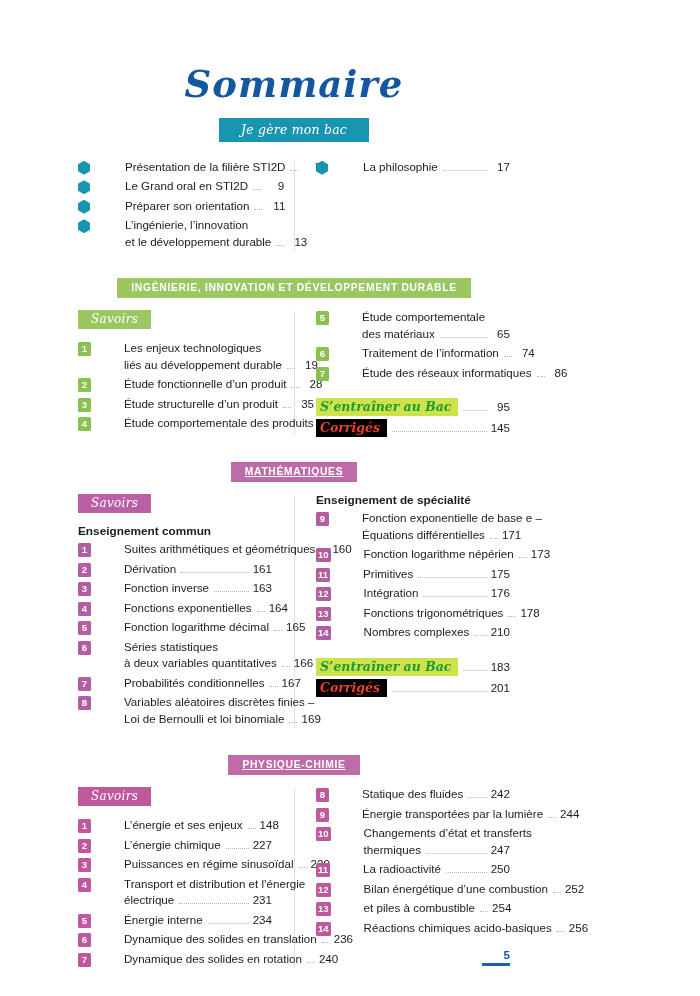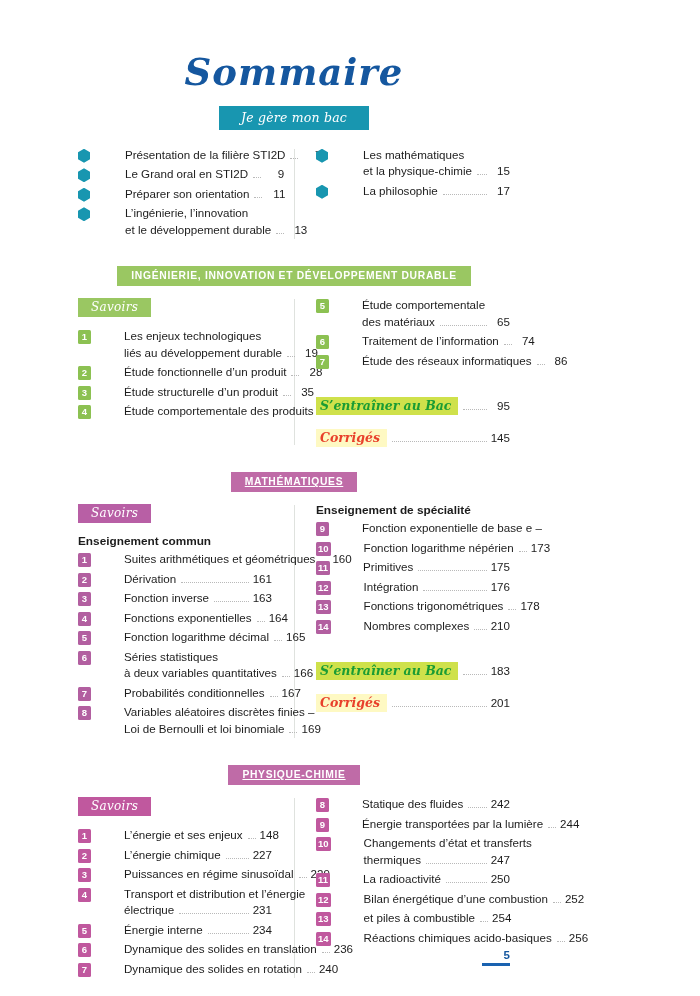--- a/index.html
+++ b/index.html
@@ -10,21 +10,21 @@
     background: #ffffff;
     font-family: "Liberation Sans", sans-serif;
     position: relative;
     overflow: hidden;
   }
 
   .page {
     width: 588px;
     height: 996px;
     position: relative;
-    padding: 0 78px;
+    padding: 12px 78px;
   }
 
   
   .title-wrap { text-align: center; padding-top: 52px; }
 
   .sommaire-title {
     font-family: "DejaVu Serif", serif;
     font-style: italic;
     font-weight: bold;
     font-size: 37px;
@@ -161,37 +161,37 @@
     font-size: 11.8px;
     font-weight: bold;
     color: #1c1c1c;
     margin-bottom: 3px;
   }
 
   
   .special-entry {
     display: flex;
     align-items: baseline;
-    margin-top: 14px;
+    margin-top: 3px;
   }
   .special-tag {
     font-family: "DejaVu Serif", serif;
     font-style: italic;
     font-weight: bold;
     font-size: 12.5px;
     padding: 1px 7px 2px 4px;
     line-height: 15px;
     white-space: nowrap;
   }
   .special-tag.bac {
     background: #cfe14b;
     color: #1a9c34;
   }
   .special-tag.corriges {
-    background: #fef9c3;
+    background: #000000;
     color: #e8402b;
   }
 
   
   .footer {
     position: absolute;
     right: 78px;
     bottom: 30px;
     text-align: right;
   }
@@ -270,33 +270,20 @@
               <span class="pagenum">13</span>
             </div>
           </div>
         </div>
       </div>
     <div class="col right" id="intro-right">
         <div class="entry">
           <span class="hexbullet"></span>
           <div class="entry-body">
             <div class="entry-line">
-              <span class="entry-text">Les mathématiques</span>
-            </div>
-            <div class="entry-line">
-              <span class="entry-text">et la physique-chimie</span>
-              <span class="dots"></span>
-              <span class="pagenum">15</span>
-            </div>
-          </div>
-        </div>
-        <div class="entry">
-          <span class="hexbullet"></span>
-          <div class="entry-body">
-            <div class="entry-line">
               <span class="entry-text">La philosophie</span>
               <span class="dots"></span>
               <span class="pagenum">17</span>
             </div>
           </div>
         </div>
       </div>
   </div>
 
   <div id="sections-host">
@@ -478,20 +465,25 @@
           </div></div>
         <div class="col right">
           <div style="height: 0px;"></div>
           <div class="subhead">Enseignement de spécialité</div>
           <div class="entry">
             <span class="numbadge purple">9</span>
             <div class="entry-body">
               <div class="entry-line">
                 <span class="entry-text">Fonction exponentielle de base e –</span>
               </div>
+              <div class="entry-line">
+                <span class="entry-text">Équations différentielles</span>
+                <span class="dots"></span>
+                <span class="pagenum">171</span>
+              </div>
             </div>
           </div>
           <div class="entry">
             <span class="numbadge purple">10</span>
             <div class="entry-body">
               <div class="entry-line">
                 <span class="entry-text">Fonction logarithme népérien</span>
                 <span class="dots"></span>
                 <span class="pagenum">173</span>
               </div>

